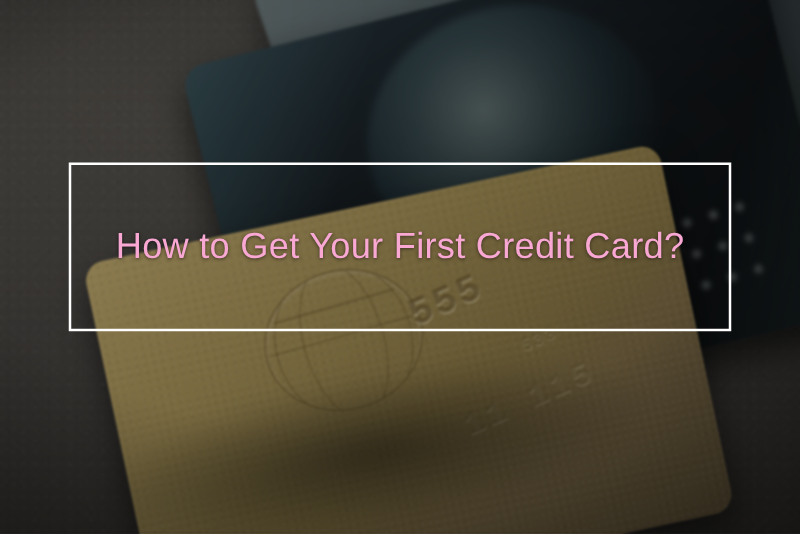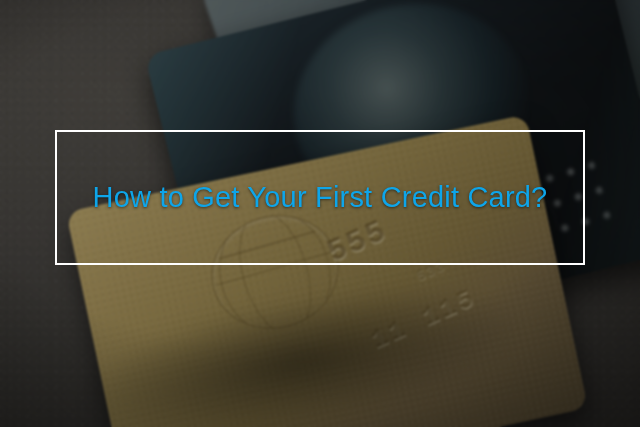--- a/index.html
+++ b/index.html
@@ -320,21 +320,21 @@
     width: 530px;
     height: 135px;
     box-sizing: border-box;
     border: 2px solid #ffffff;
     display: flex;
     align-items: center;
     justify-content: center;
   }
   .title-text {
     margin: 0;
-    color: #0ea5e9;
+    color: #f9a8d4;
     font-family: "Liberation Sans", sans-serif;
     font-size: 29px;
     font-weight: 400;
     letter-spacing: .2px;
     line-height: 1.2;
     text-align: center;
     white-space: nowrap;
     text-shadow: 0 1px 3px rgba(0,0,0,.55);
   }
 </style>

